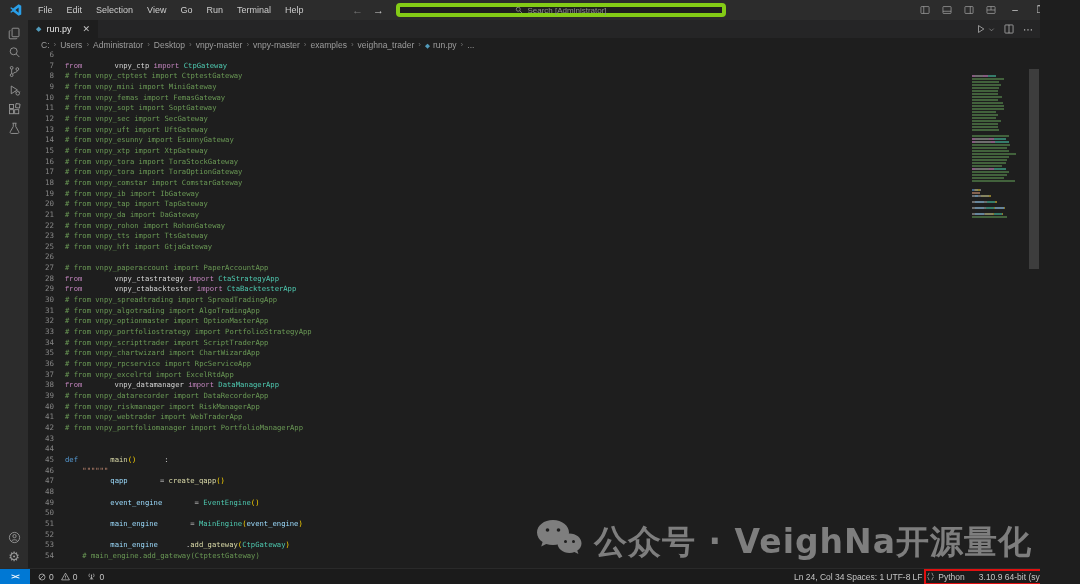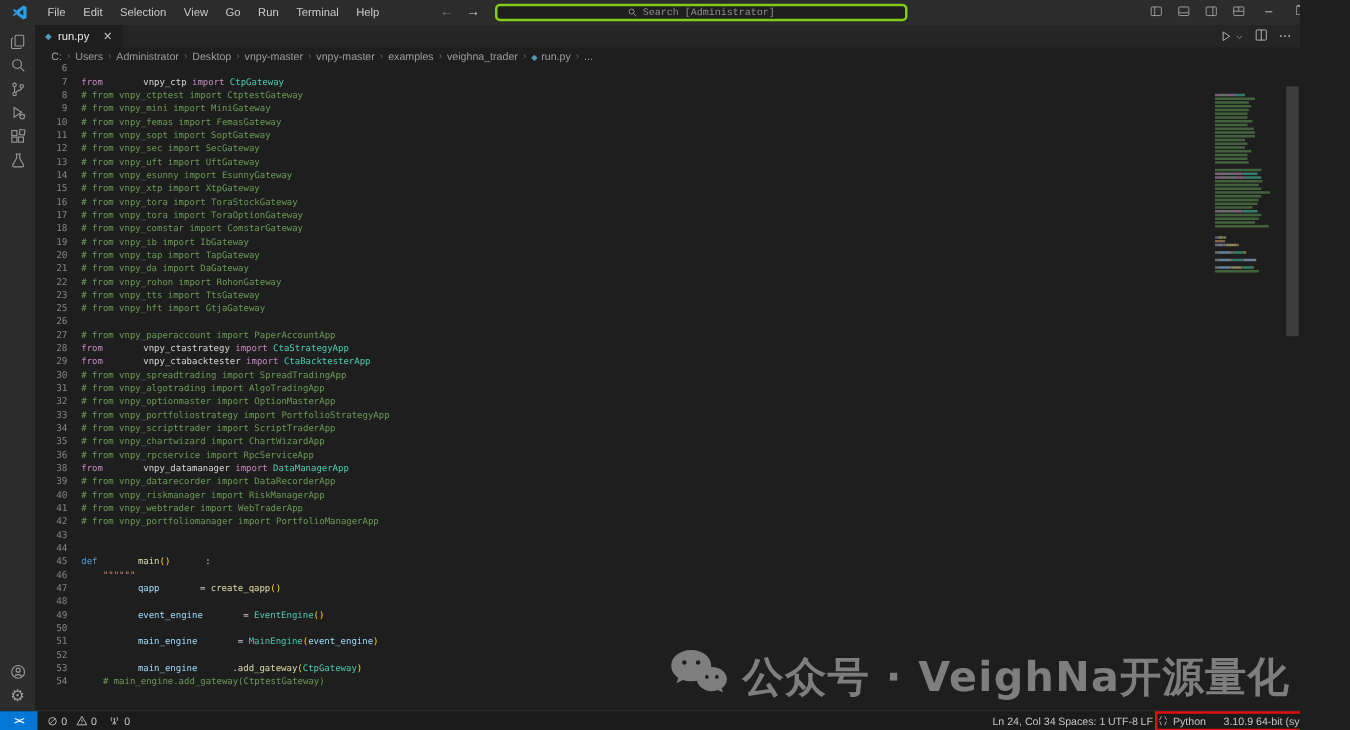--- a/index.html
+++ b/index.html
@@ -9,22 +9,22 @@
 
   
   .titlebar { position:absolute; left:0; top:0; width:1080px; height:20px;
     background:#2c2c2c; display:flex; align-items:center; z-index:30; }
   .vscode-logo { width:14px; height:14px; margin:0 8px 0 9px; flex-shrink:0; }
   .menu-item { color:#cccccc; font-size:9px; padding:0 7px; line-height:20px; cursor:default; }
   .nav-arrows { position:absolute; left:352px; top:0; height:20px; display:flex; align-items:center; gap:10px;
     color:#cccccc; font-size:11px; }
   .nav-arrows .dim { color:#7a7a7a; }
   .searchbox { position:absolute; left:396px; top:3px; width:330px; height:14px; background:#1f1f1f;
-    border:2px solid #84cc16; border-radius:4px; display:flex; align-items:center; justify-content:center;
-    color:#8f8f8f; font-size:8px; gap:4px;font-family:Liberation Mono, monospace; }
+    border:4px solid #84cc16; border-radius:4px; display:flex; align-items:center; justify-content:center;
+    color:#8f8f8f; font-size:8px; gap:4px; }
   .win-icons { position:absolute; right:0; top:0; height:20px; display:flex; align-items:center; }
   .win-icons .lay { width:22px; text-align:center; color:#b5b5b5; }
   .win-icons .ctl { width:26px; text-align:center; color:#cccccc; font-size:10px; line-height:20px; }
 
   
   .activitybar { position:absolute; left:0; top:20px; width:28px; height:564px; background:#2c2c2c; z-index:20; }
   .ab-icon { width:28px; height:19px; display:flex; align-items:center; justify-content:center; }
   .ab-top { position:absolute; top:4px; left:0; }
   .ab-bottom { position:absolute; bottom:18px; left:0; }
   .ab-icon svg { stroke:#999999; fill:none; stroke-width:1.1; }
@@ -50,21 +50,21 @@
   .crumb-pyicon { color:#519aba; font-size:6.5px; margin-right:3px; }
 
   
   .editor { position:absolute; left:28px; top:50px; right:12px; bottom:16px; overflow:hidden; z-index:1; }
   .code-line { display:flex; height:10.66px; line-height:10.66px; position:relative; }
   .code-line.active { background:rgba(255,255,255,0.025); box-shadow:inset 0 0 0 0.5px #2b2b2b; }
   .ln { width:26px; flex-shrink:0; text-align:right; color:#858585; font-size:7.5px;
     font-family:"DejaVu Sans Mono", monospace; }
   .code-line.active .ln { color:#c6c6c6; }
   .code { padding-left:11px; white-space:pre; font-family:"DejaVu Sans Mono", monospace; font-size:7.2px; color:#d4d4d4; }
-  .tk-k { color:#c586c0; } .tk-p { color:#d4d4d4;padding-left:28px; } .tk-c { color:#4ec9b0; }
+  .tk-k { color:#c586c0;font-family:Liberation Mono, monospace; } .tk-p { color:#d4d4d4;padding-left:28px; } .tk-c { color:#4ec9b0; }
   .tk-m { color:#6a9955; } .tk-d { color:#569cd6; } .tk-f { color:#dcdcaa; }
   .tk-v { color:#9cdcfe; } .tk-s { color:#ce9178; } .tk-b { color:#ffd700; }
   .cursor-caret { display:inline-block; width:1px; height:9px; background:#e0e0e0; vertical-align:middle; }
 
   
   .minimap { position:absolute; right:14px; top:52px; width:54px; height:420px; z-index:2; }
   .mm-line { display:flex; height:2px; margin-bottom:1px; }
   .mm-seg { height:2px; opacity:0.75; }
   .scrollbar { position:absolute; right:0; top:50px; width:12px; bottom:16px; z-index:3; }
   .scroll-thumb { position:absolute; left:1px; width:10px; top:19px; height:200px; background:rgba(121,121,121,0.35); }
@@ -358,20 +358,24 @@
       </div>
       <div class="code-line">
         <span class="ln">35</span>
         <span class="code"><span class="tk-m"># from vnpy_chartwizard import ChartWizardApp</span></span>
       </div>
       <div class="code-line">
         <span class="ln">36</span>
         <span class="code"><span class="tk-m"># from vnpy_rpcservice import RpcServiceApp</span></span>
       </div>
       <div class="code-line">
+        <span class="ln">37</span>
+        <span class="code"><span class="tk-m"># from vnpy_excelrtd import ExcelRtdApp</span></span>
+      </div>
+      <div class="code-line">
         <span class="ln">38</span>
         <span class="code"><span class="tk-k">from</span><span class="tk-p"> vnpy_datamanager </span><span class="tk-k">import</span><span class="tk-c"> DataManagerApp</span></span>
       </div>
       <div class="code-line">
         <span class="ln">39</span>
         <span class="code"><span class="tk-m"># from vnpy_datarecorder import DataRecorderApp</span></span>
       </div>
       <div class="code-line">
         <span class="ln">40</span>
         <span class="code"><span class="tk-m"># from vnpy_riskmanager import RiskManagerApp</span></span>

